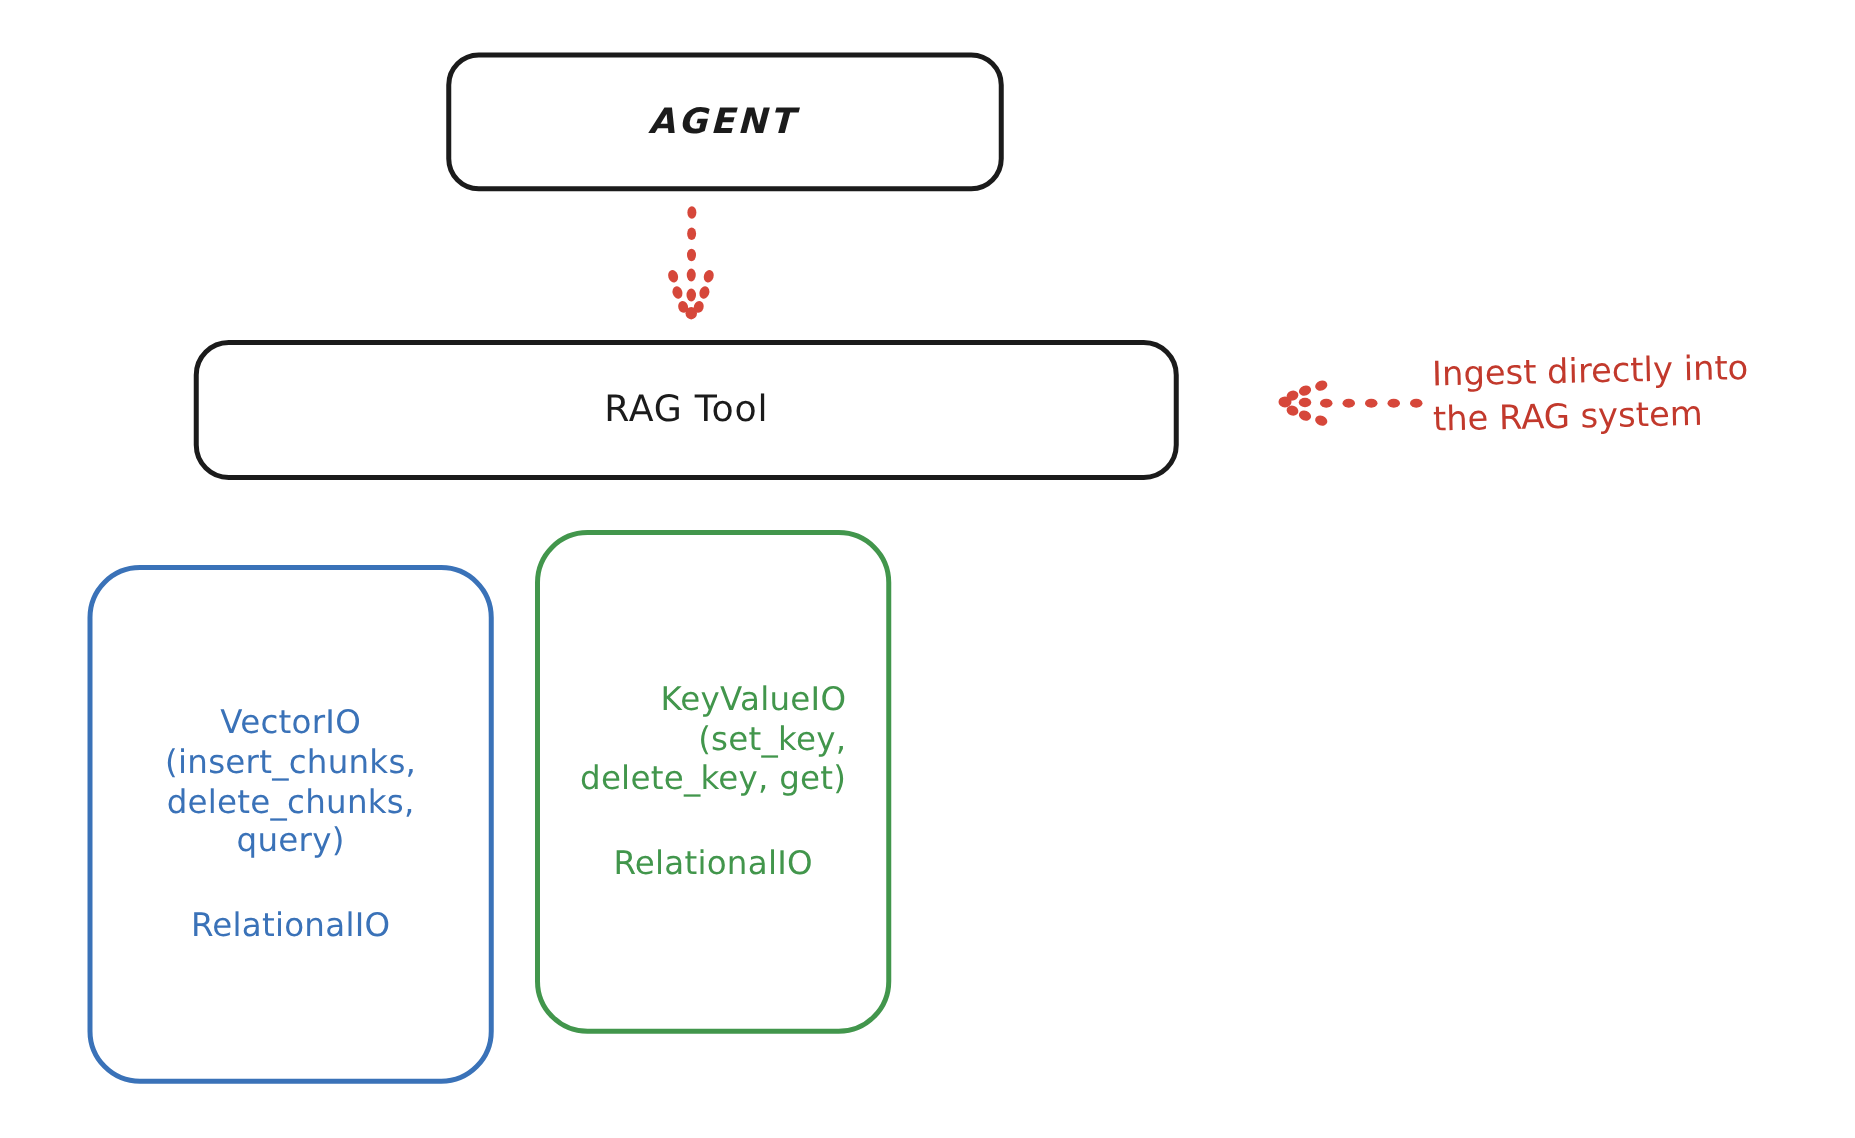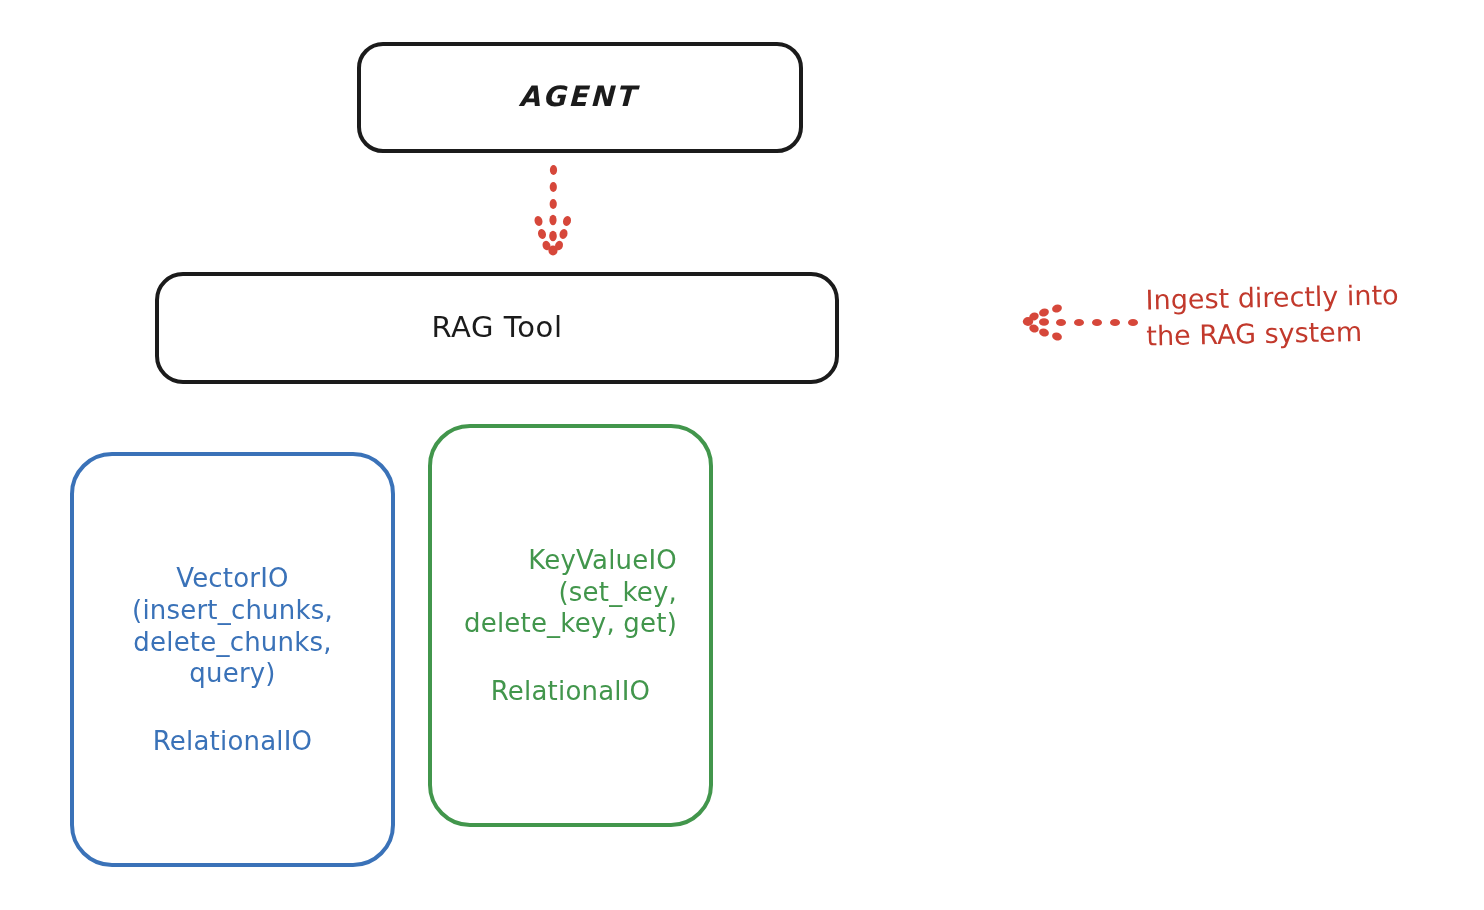--- a/index.html
+++ b/index.html
@@ -49,21 +49,21 @@
     font-weight: 600;
     letter-spacing: 2.5px;
     color: #1b1b1b;
     transform: skewX(-4deg);
   }
 
   
   #ragtool-node {
     left: 155px;
     top: 272px;
-    width: 684px;
+    width: 788px;
     height: 112px;
     border: 4.5px solid #1b1b1b;
     border-radius: 28px;
   }
   #ragtool-node .node-label {
     font-family: "DejaVu Sans", sans-serif;
     font-size: 29px;
     font-weight: 500;
     letter-spacing: 0.6px;
     color: #1b1b1b;

